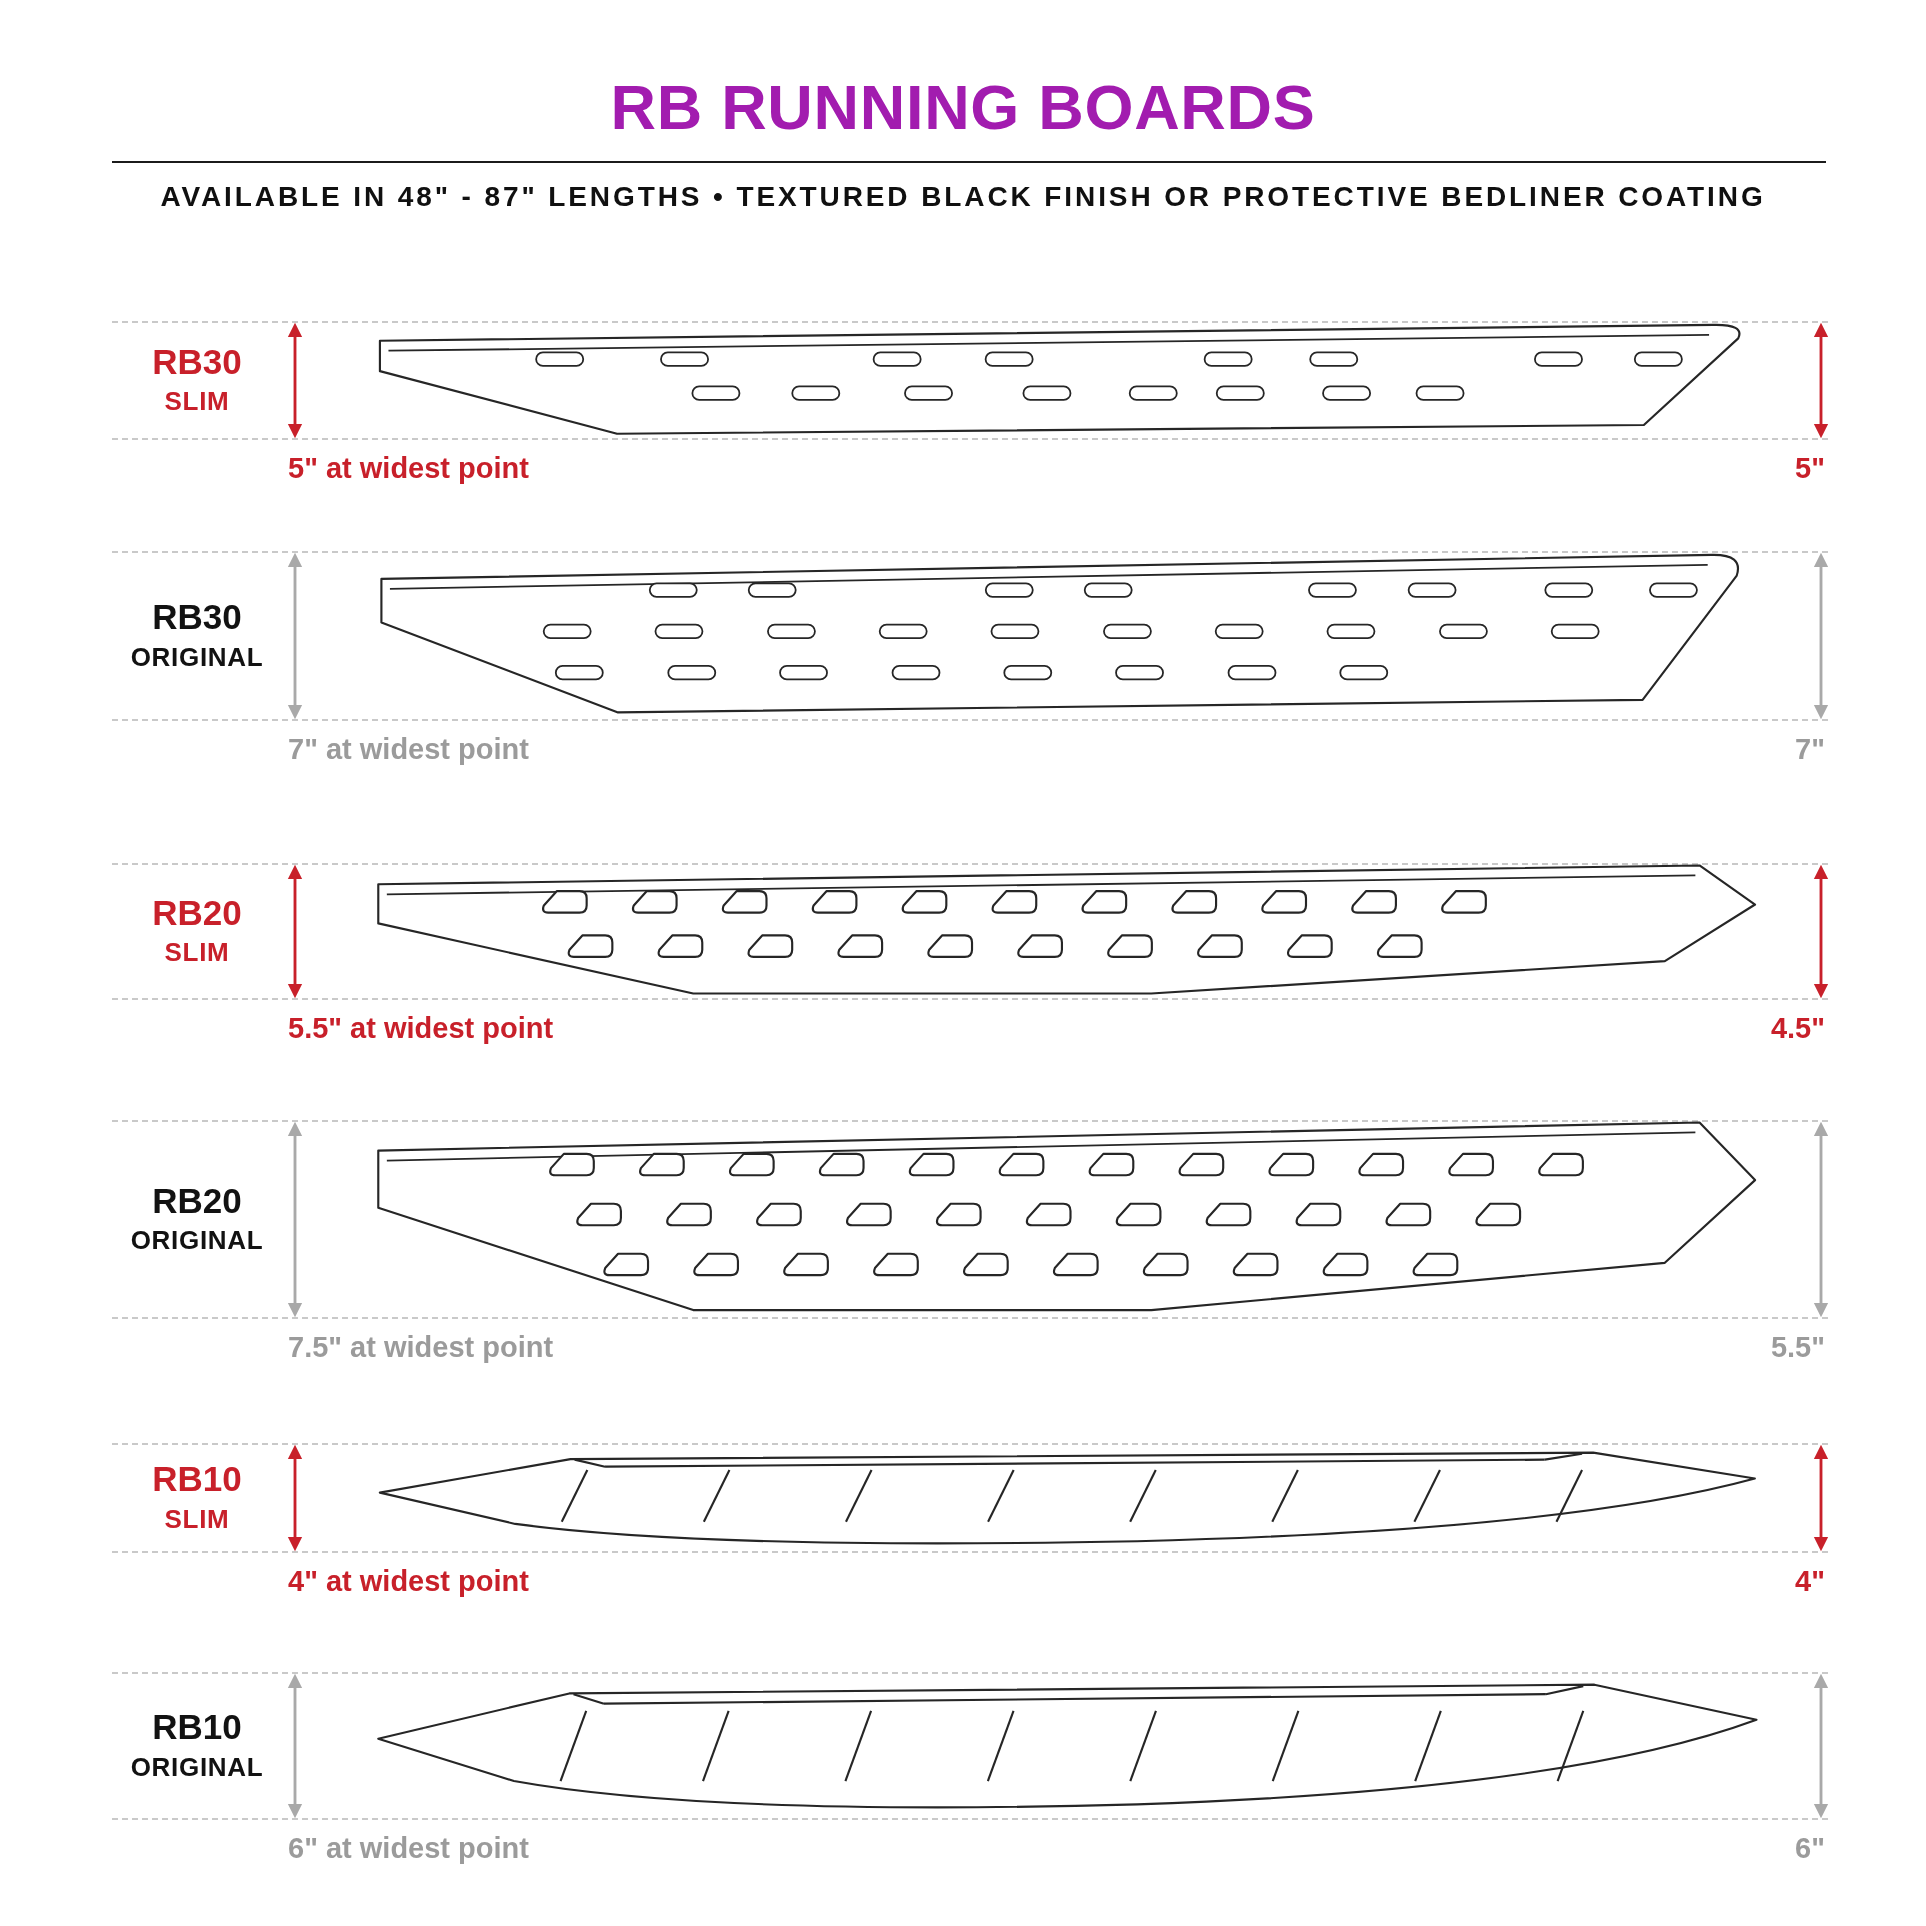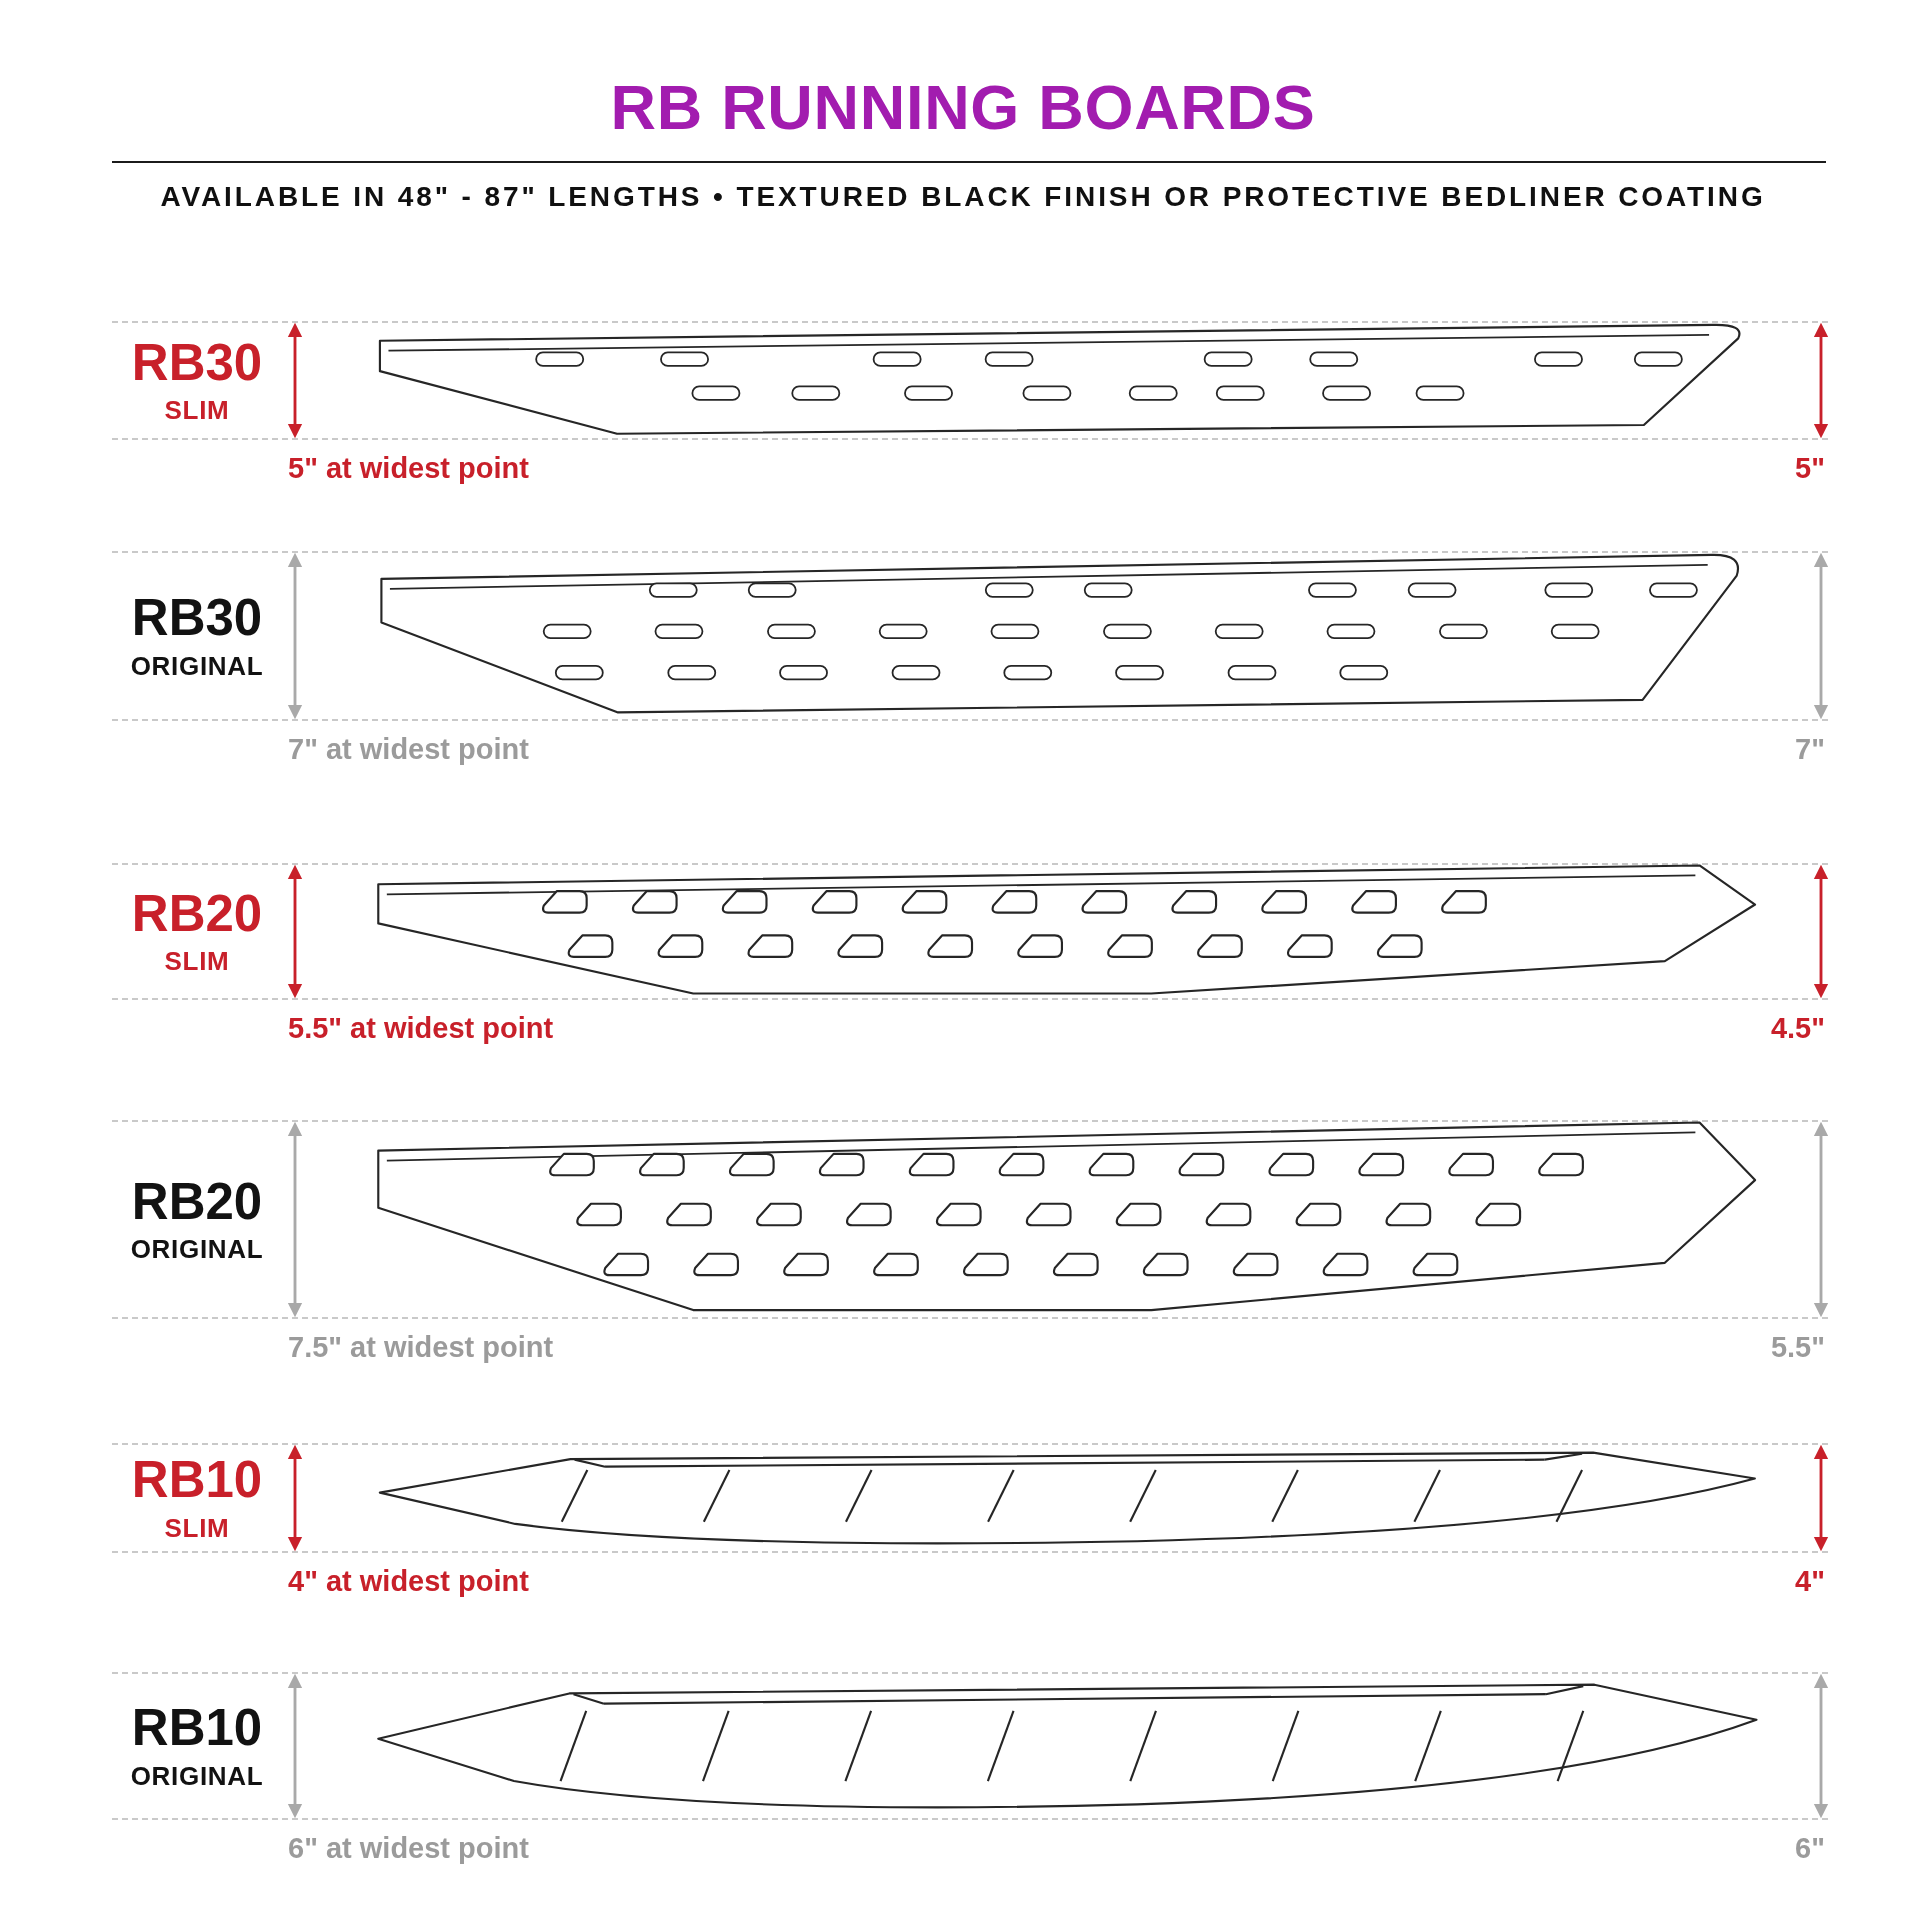--- a/index.html
+++ b/index.html
@@ -12,21 +12,21 @@
   .title-rule{position:absolute;top:161px;left:112px;right:100px;border-top:2.9px solid #1b1b1b}
   .subtitle{position:absolute;top:181px;left:0;width:100%;text-align:center;
             font-size:28px;font-weight:700;letter-spacing:2.9px;color:#101010}
 
   .row{position:absolute;left:0;width:100%}
   .dash{position:absolute;left:112px;right:98px;border-top:2.1px dashed #c9c9c9}
   .dash.top{top:-1.4px}
   .dash.bottom{bottom:-1.4px}
 
   .row-label{position:absolute;left:107px;width:180px;top:50%;transform:translateY(-50%);text-align:center}
-  .model{font-size:51px;font-weight:800;line-height:1.05}
+  .model{font-size:35px;font-weight:800;line-height:1.05}
   .variant{font-size:26px;font-weight:700;letter-spacing:0.7px;margin-top:6px}
 
   .row.slim .model,.row.slim .variant,.row.slim .width-note,.row.slim .right-dim{color:var(--red,#C8202A)}
   .row.original .model,.row.original .variant{color:#121212}
   .row.original .width-note,.row.original .right-dim{color:#9b9b9b}
 
   .arrow{position:absolute;top:0;height:100%}
   .arrow.left{left:282px}
   .arrow.right{left:1808px}
 

